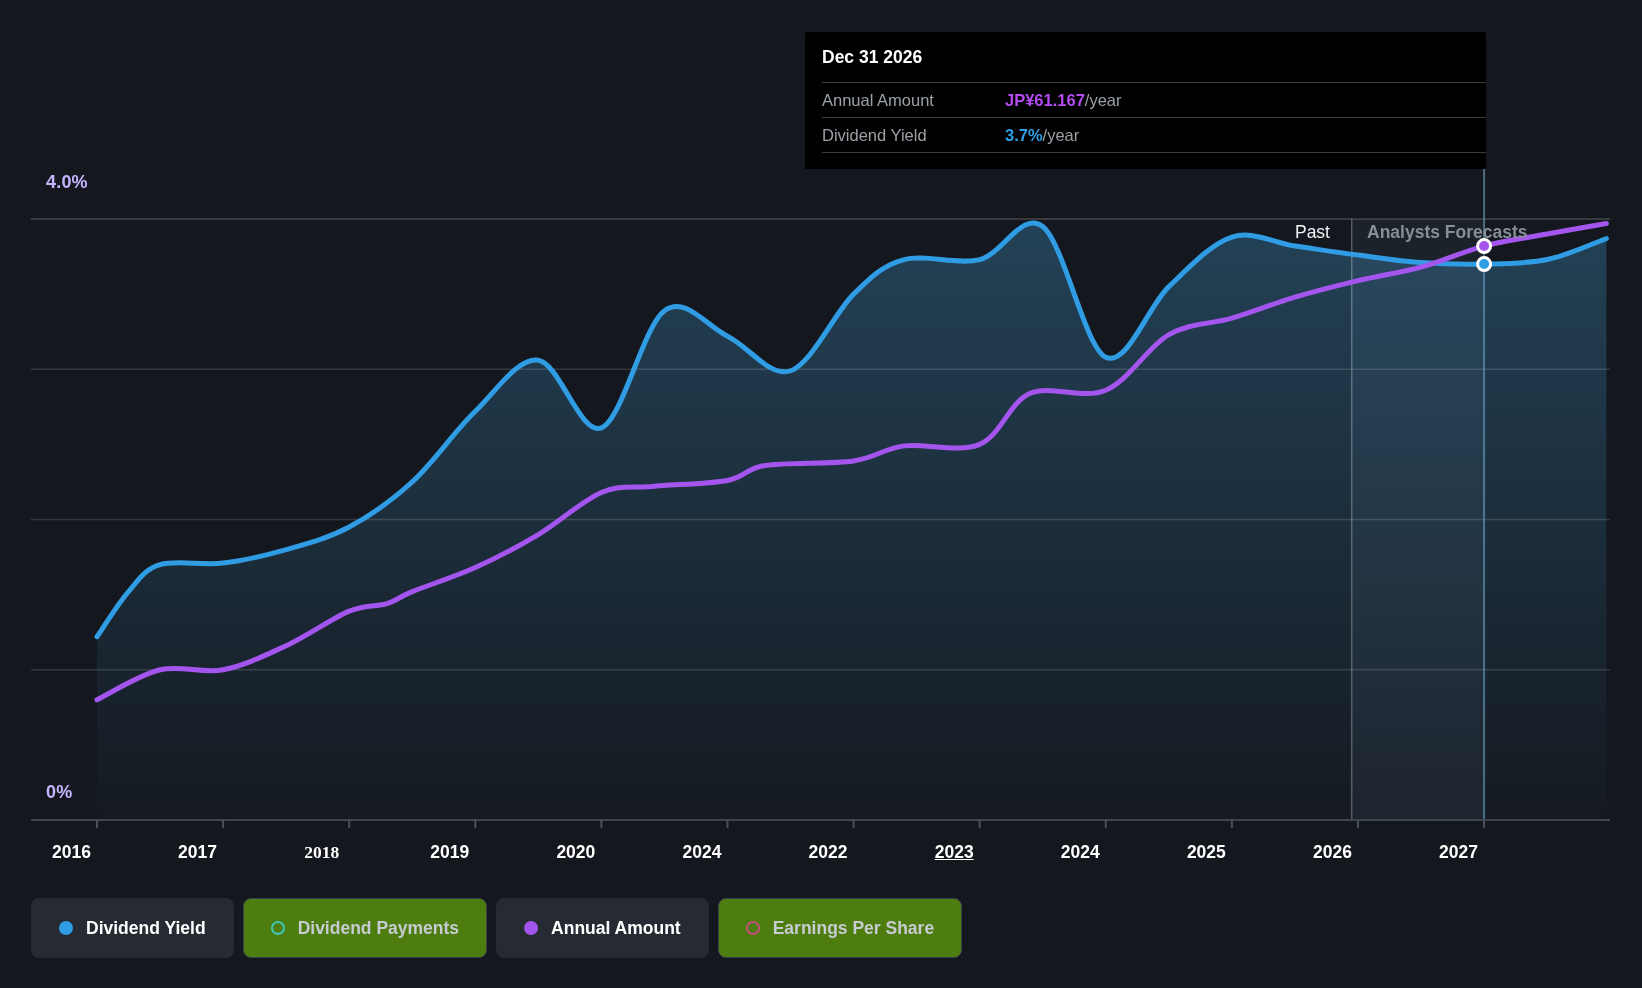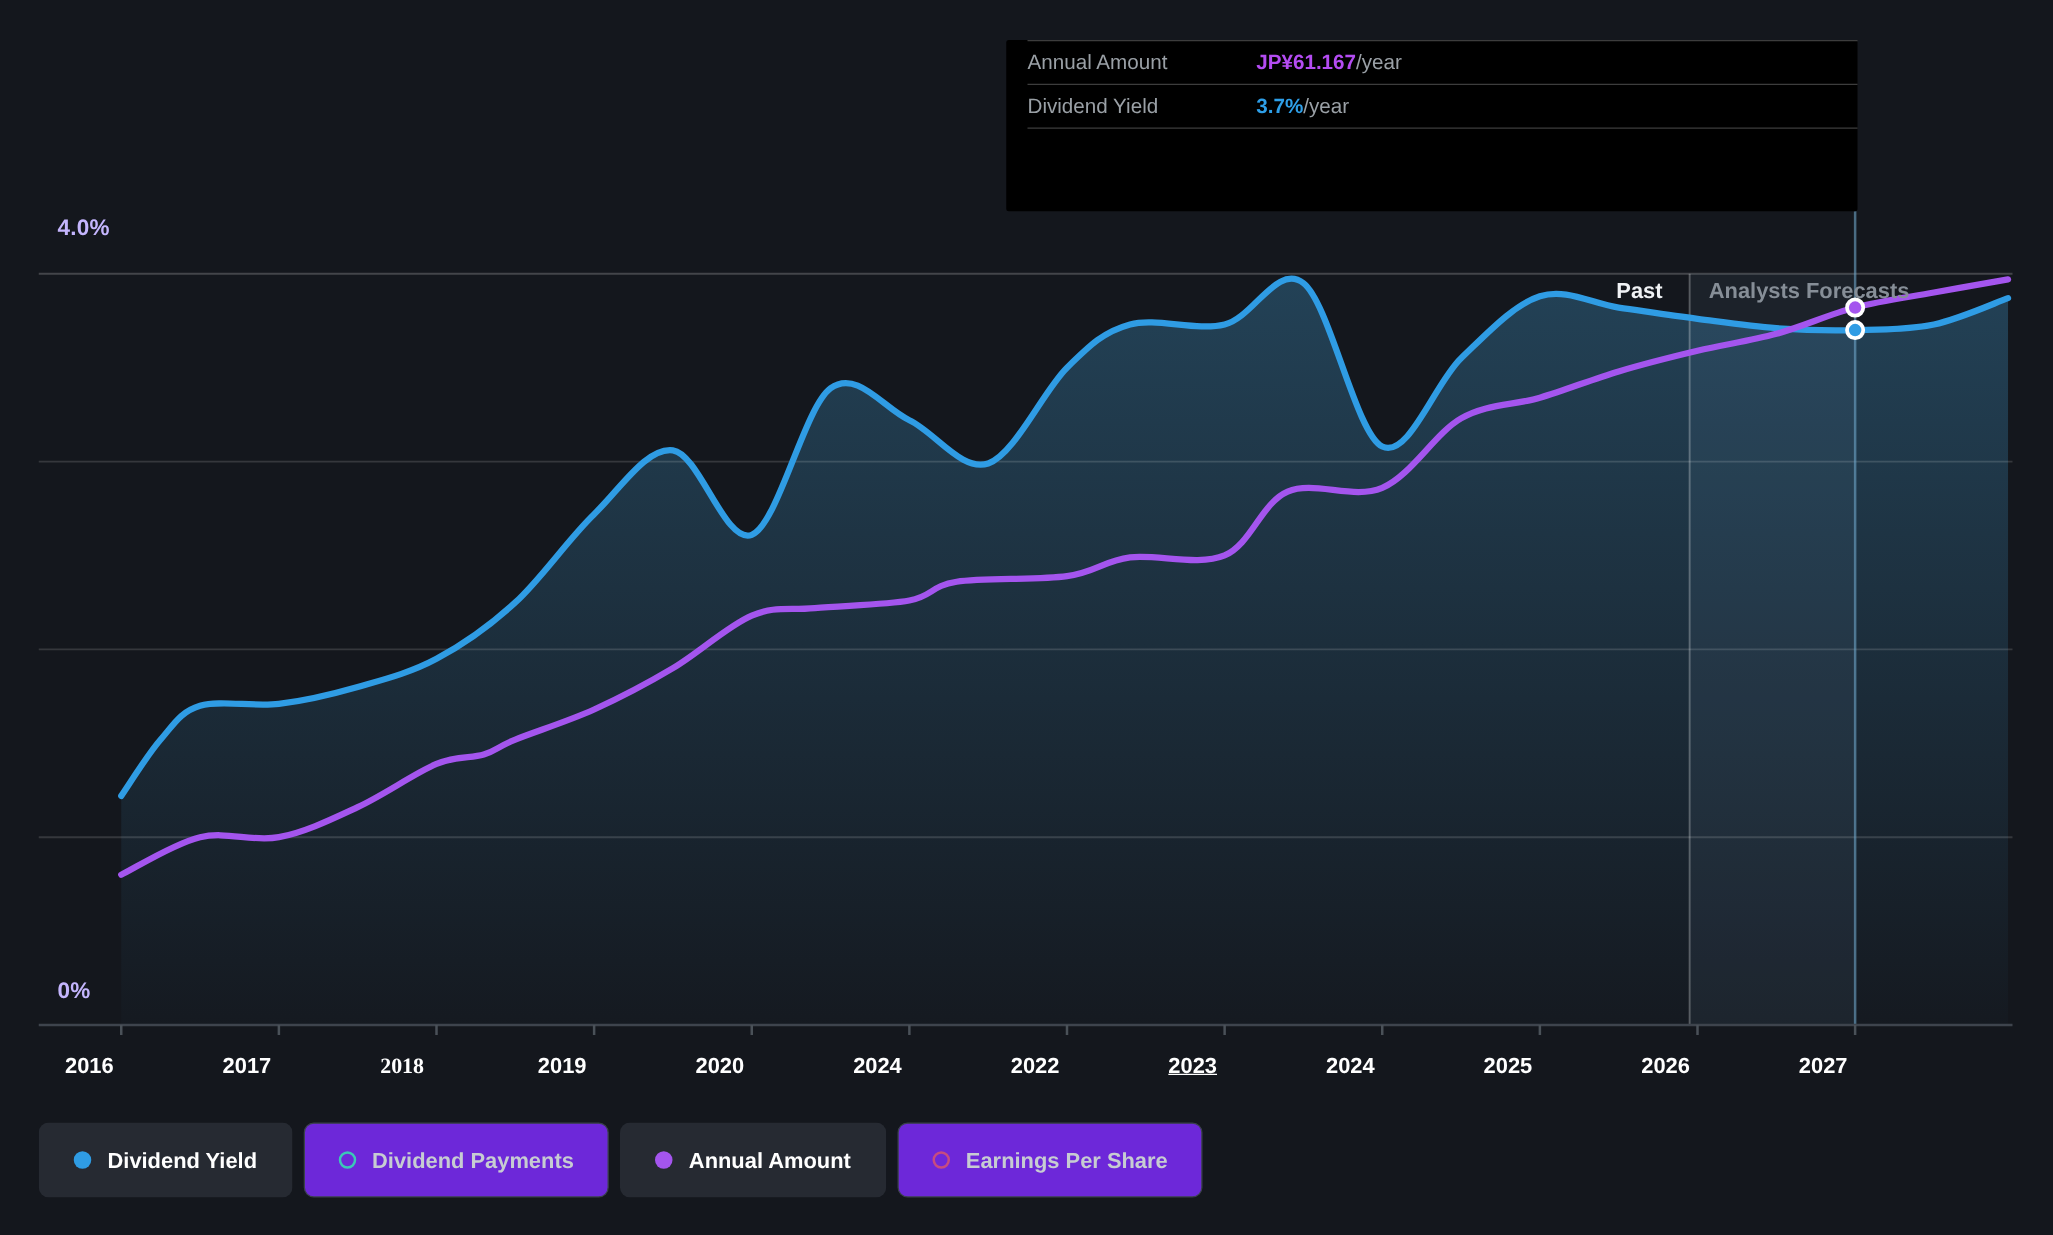--- a/index.html
+++ b/index.html
@@ -11,21 +11,21 @@
   }
   #chart-svg{position:absolute;left:0;top:0;}
   .axis-label{
     position:absolute;color:#c4b5fd;font-size:18px;font-weight:700;letter-spacing:.2px;
   }
   .x-tick-label{
     position:absolute;top:826px;width:90px;margin-left:-45px;text-align:left;
     color:#ffffff;font-size:17.5px;font-weight:600;margin-top:16px;
   }
   .phase-label{position:absolute;top:221px;font-size:17.5px;line-height:22px;}
-  #past-label{left:1180px;width:150px;text-align:right;color:#f0f2f5;font-weight:700;}
+  #past-label{left:1180px;width:150px;text-align:right;color:#f0f2f5;font-weight:400;}
   #forecast-label{left:1367px;color:#868e97;font-weight:600;}
   
   #tooltip{
     position:absolute;left:805px;top:32px;width:681px;height:137px;
     background:#000;border-radius:2px;box-sizing:border-box;color:#fff;
   }
   #tooltip .tt-title{
     height:50px;display:flex;align-items:center;padding-left:17px;
     font-size:17.5px;font-weight:700;color:#fff;
   }
@@ -41,21 +41,21 @@
   #legend{
     position:absolute;left:31px;top:898px;display:flex;gap:9px;align-items:stretch;
   }
   .legend-btn{
     height:60px;display:flex;align-items:center;gap:13px;
     padding:0 27px;border-radius:8px;box-sizing:border-box;
     background:#262a32;border:1.5px solid transparent;cursor:pointer;
     font-size:17.5px;font-weight:600;color:#fff;white-space:nowrap;
   }
   .legend-btn.inactive{
-    background:#6d28d9;border:1.5px solid #3b424c;color:#c7ccd2;
+    background:#4d7c0f;border:1.5px solid #3b424c;color:#c7ccd2;
   }
   .legend-dot{width:14px;height:14px;border-radius:50%;flex:0 0 auto;}
   .legend-dot.ring{box-sizing:border-box;background:transparent !important;border:2.5px solid currentColor;}
 </style>
 </head>
 <body>
 
 <div id="app">
 
   <svg id="chart-svg" width="1642" height="988">
@@ -107,20 +107,21 @@
       <div class="x-tick-label" style="left: 1105.8px;">2024</div>
       <div class="x-tick-label" style="left: 1231.9px;">2025</div>
       <div class="x-tick-label" style="left: 1358px;">2026</div>
       <div class="x-tick-label" style="left: 1484.1px;">2027</div>
     </div>
 
   <div id="past-label" class="phase-label">Past</div>
   <div id="forecast-label" class="phase-label">Analysts Forecasts</div>
 
   <div id="tooltip">
+    <div class="tt-title">Dec 31 2026</div>
     <div class="tt-row">
       <span class="tt-label">Annual Amount</span>
       <span class="tt-value" style="color: rgb(180, 76, 242);">JP¥61.167</span>
       <span class="tt-suffix">/year</span>
     </div>
     <div class="tt-row">
       <span class="tt-label">Dividend Yield</span>
       <span class="tt-value" style="color: rgb(46, 159, 232);">3.7%</span>
       <span class="tt-suffix">/year</span>
     </div>

